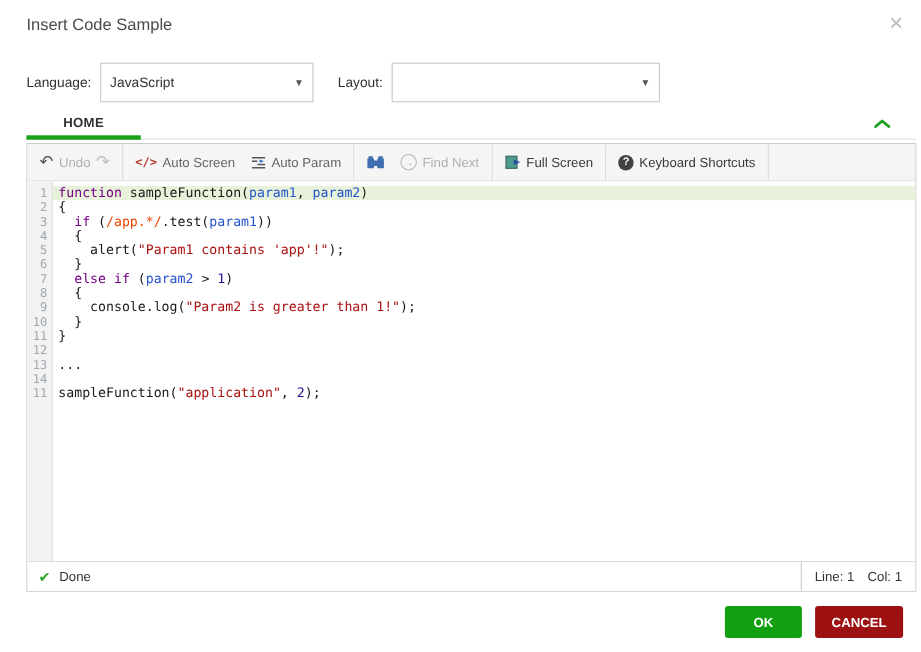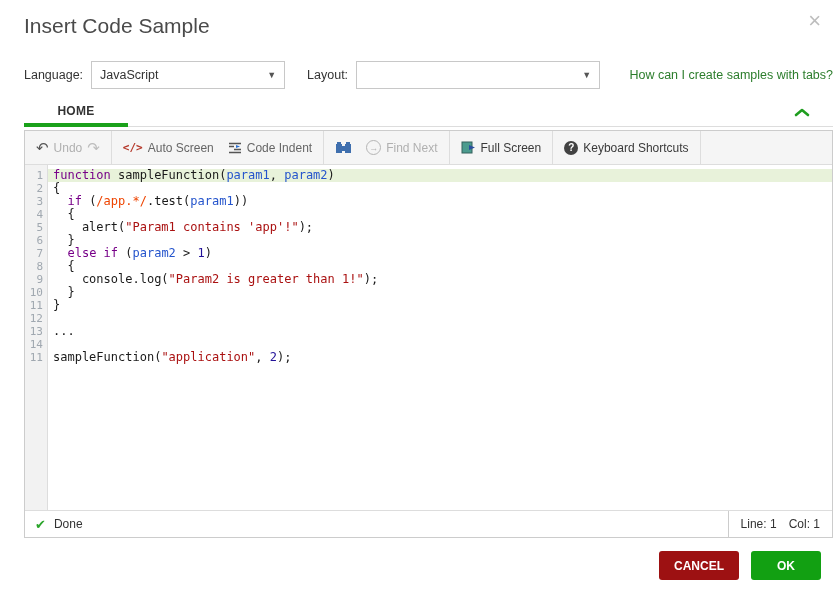--- a/index.html
+++ b/index.html
@@ -1,28 +1,28 @@
 <!DOCTYPE html>
 <html><head>
 <meta charset="utf-8">
 <style>
   html,body{margin:0;padding:0;background:#fff;}
   body{width:837px;height:593px;position:relative;overflow:hidden;
        font-family:"Liberation Sans",sans-serif;color:#333;}
 
   
-  .dlg-title{position:absolute;left:24px;top:14px;font-size:21px;color:#4a4a4a;}
+  .dlg-title{position:absolute;left:24px;top:14px;font-size:15px;color:#4a4a4a;}
   .dlg-close{position:absolute;right:12px;top:6px;font-size:22px;color:#bdbdbd;
              cursor:pointer;line-height:1;padding:4px;background:none;border:none;}
 
   
   .options-row{position:absolute;left:24px;top:60px;width:809px;height:30px;
                display:flex;align-items:center;font-size:12.5px;}
   .opt-label{color:#333;margin-right:8px;white-space:nowrap;}
-  .select{height:28px;box-sizing:border-box;border:1px solid #c8c8c8;background:#fff;
+  .select{height:36px;box-sizing:border-box;border:1px solid #c8c8c8;background:#fff;
           display:flex;align-items:center;padding:0 8px;color:#333;cursor:pointer;}
   .select .caret{margin-left:auto;font-size:9px;color:#555;}
   .select.lang{width:194px;}
   .select.layout{width:244px;}
   .layout-label{margin-left:22px;}
   .help-link{margin-left:auto;color:#2c7d2c;text-decoration:none;font-size:12.5px;}
 
   
   .tab-row{position:absolute;left:24px;top:98px;width:809px;height:28px;
            border-bottom:1px solid #ddd;}
@@ -94,21 +94,20 @@
 <div class="options-row">
   <span class="opt-label">Language:</span>
   <div class="select lang">
     <span>JavaScript</span>
     <span class="caret">▼</span>
   </div>
   <span class="opt-label layout-label">Layout:</span>
   <div class="select layout">
     <span class="caret">▼</span>
   </div>
-  <a href="#" class="help-link">How can I create samples with tabs?</a>
 </div>
 
 <div class="tab-row">
   <div class="tab-home">HOME</div>
   <button class="collapse-btn">
     <svg width="16" height="9" viewBox="0 0 16 9">
       <polyline points="2,7 8,2 14,7" fill="none" stroke="#1f9d1f" stroke-width="2.6" stroke-linecap="round" stroke-linejoin="round"></polyline>
     </svg>
   </button>
 </div>
@@ -126,21 +125,21 @@
     <div class="tb-group">
       <button class="tb-btn">
         <span class="glyph af-glyph">&lt;/&gt;</span>
         <span>Auto Screen</span>
       </button>
       <button class="tb-btn">
         <svg width="14" height="12" viewBox="0 0 14 12">
           <path d="M1 1.5H13 M1 4.5H6 M6 7.5H13 M1 10.5H13" stroke="#555" stroke-width="1.4" fill="none"></path>
           <path d="M8 3 L12 4.5 L8 6 Z" fill="#2a6fd0"></path>
         </svg>
-        <span>Code Indent</span>
+        <span>Auto Param</span>
       </button>
     </div>
     <div class="tb-group">
       <button class="tb-btn">
         <svg width="17" height="13" viewBox="0 0 17 13">
           <path d="M2 1h4v2H2z M11 1h4v2h-4z M1 3h6v9H1z M10 3h6v9h-6z M7 5h3v5H7z" fill="#3f6fae"></path>
         </svg>
       </button>
       <button class="tb-btn disabled">
         <span class="circle-arrow">→</span>
@@ -189,15 +188,15 @@
     <span class="status-check">✔</span>
     <span>Done</span>
     <div class="line-col">
       <span>Line: 1</span>
       <span>Col: 1</span>
     </div>
   </div>
 </div>
 
 <div class="footer">
+  <button class="btn btn-ok">OK</button>
   <button class="btn btn-cancel">CANCEL</button>
-  <button class="btn btn-ok">OK</button>
 </div>
 
 </body></html>

